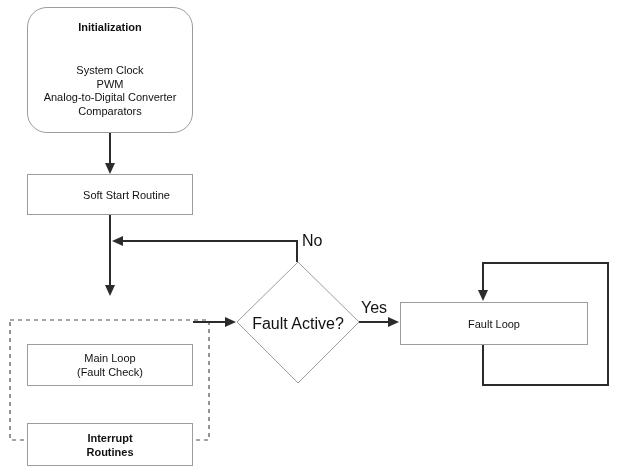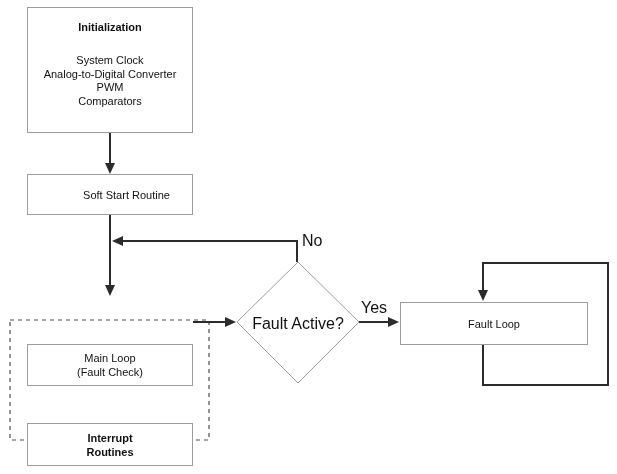--- a/index.html
+++ b/index.html
@@ -52,23 +52,24 @@
     flex-direction: column;
     align-items: center;
     justify-content: center;
     text-align: center;
     font-size: 11px;
     line-height: 14px;
   }
   #box-init {
     left: 27px; top: 7px; width: 166px; height: 126px;
     justify-content: flex-start;
+    border-radius: 20px;
   }
   .init-title { margin-top: 12px; font-weight: bold; }
-  .init-items { margin-top: 20px; line-height: 13.5px; }
+  .init-items { margin-top: 30px; line-height: 13.5px; }
   #box-soft      { left: 27px;  top: 174px; width: 166px; height: 41px; padding-left: 33px; }
   #box-main      { left: 27px;  top: 296px; width: 166px; height: 42px; margin-top: 48px; }
   #box-interrupt { left: 27px;  top: 423px; width: 166px; height: 43px; font-weight: bold; }
   #box-fault     { left: 400px; top: 302px; width: 188px; height: 43px; }
   .float-label {
     position: absolute;
     z-index: 3;
     font-size: 16px;
     line-height: 14px;
   }
@@ -106,22 +107,22 @@
     <line class="flow-line" x1="359" y1="322" x2="389" y2="322"></line>
     <polygon class="arrow-head" points="399,322 388,317 388,327"></polygon>
 
     <polygon class="diamond" points="298,262 359,322 298,383 237,322"></polygon>
   </svg>
 
   <div class="box" id="box-init">
     <div class="init-title">Initialization</div>
     <div class="init-items">
       <div>System Clock</div>
+      <div>PWM</div>
       <div>Analog-to-Digital Converter</div>
-      <div>PWM</div>
       <div>Comparators</div>
     </div>
   </div>
 
   <div class="box" id="box-soft">
     <div>Soft Start Routine</div>
   </div>
 
   <div class="box" id="box-main">
     <div>Main Loop</div>

